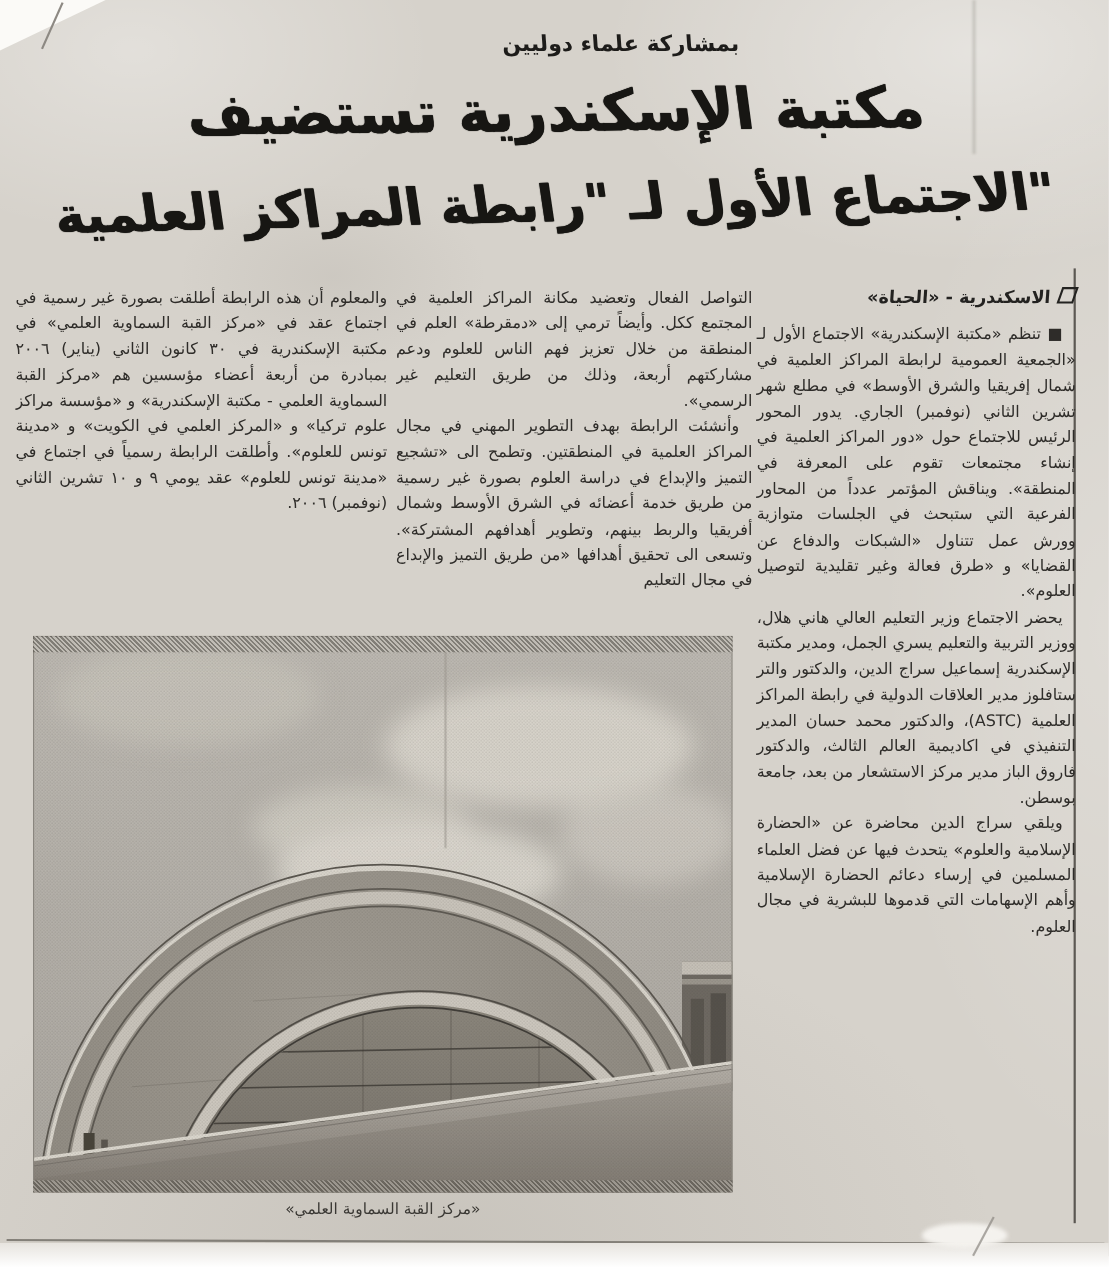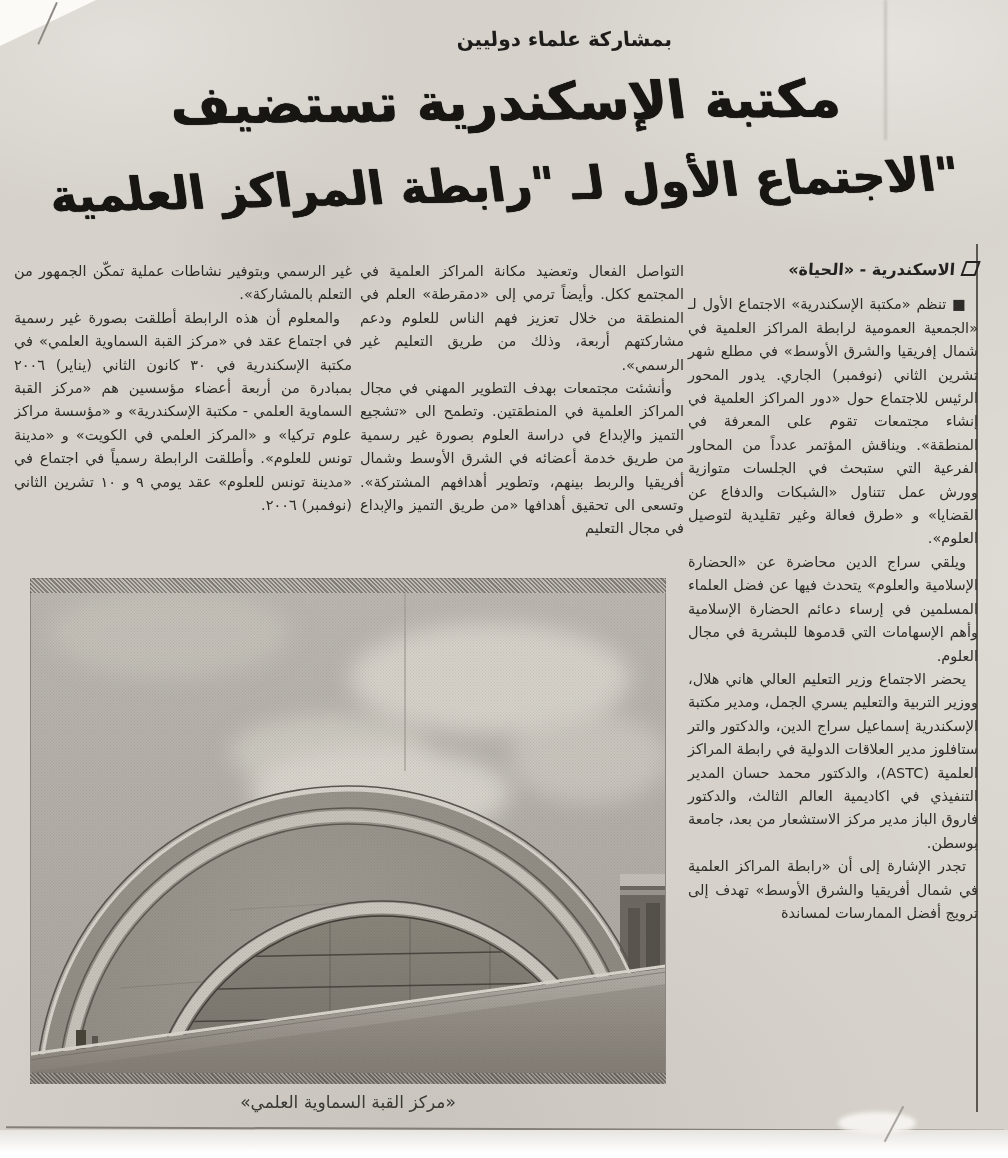--- a/index.html
+++ b/index.html
@@ -59,21 +59,21 @@
     opacity:.85;}
 
   
   figure.photo{position:absolute;left:30px;top:578px;width:636px;height:506px;margin:0;
     background:#b2aea7;}
   .hatch-top{position:absolute;left:0;top:0;right:0;height:15px;opacity:.55;
     background:repeating-linear-gradient(45deg,#55524b 0 1.5px,#c6c2ba 1.5px 3px);}
   .hatch-bottom{position:absolute;left:0;bottom:0;right:0;height:11px;opacity:.5;
     background:repeating-linear-gradient(45deg,#55524b 0 1.5px,#b7b3ab 1.5px 3px);}
   .caption{position:absolute;left:30px;top:1092px;width:636px;text-align:center;direction:rtl;
-    font-size:17px;color:#3a3834;}
+    font-size:14px;color:#3a3834;}
 </style>
 </head>
 <body>
 
 <div id="stage">
   <div class="paper"></div>
   <div class="torn-corner"></div>
   <div class="tear-line"></div>
   <div class="crease"></div>
 
@@ -81,32 +81,30 @@
   <h1 class="headline1"><span class="hskew">مكتبة الإسكندرية تستضيف</span></h1>
   <h1 class="headline2"><span class="hskew">الاجتماع الأول لـ "رابطة المراكز العلمية"</span></h1>
 
   <div class="vrule"></div>
 
   <div class="col col-right">
     <div class="dateline">
       <span class="sq"></span><span>الاسكندرية - «الحياة»</span>
     </div>
     <p>■ تنظم «مكتبة الإسكندرية» الاجتماع الأول لـ «الجمعية العمومية لرابطة المراكز العلمية في شمال إفريقيا والشرق الأوسط» في مطلع شهر تشرين الثاني (نوفمبر) الجاري. يدور المحور الرئيس للاجتماع حول «دور المراكز العلمية في إنشاء مجتمعات تقوم على المعرفة في المنطقة». ويناقش المؤتمر عدداً من المحاور الفرعية التي ستبحث في الجلسات متوازية وورش عمل تتناول «الشبكات والدفاع عن القضايا» و «طرق فعالة وغير تقليدية لتوصيل العلوم».</p>
+    <p>يحضر الاجتماع وزير التعليم العالي هاني هلال، ووزير التربية والتعليم يسري الجمل، ومدير مكتبة الإسكندرية إسماعيل سراج الدين، والدكتور والتر ستافلوز مدير العلاقات الدولية في رابطة المراكز العلمية (ASTC)، والدكتور محمد حسان المدير التنفيذي في اكاديمية العالم الثالث، والدكتور فاروق الباز مدير مركز الاستشعار من بعد، جامعة بوسطن.</p>
     <p>ويلقي سراج الدين محاضرة عن «الحضارة الإسلامية والعلوم» يتحدث فيها عن فضل العلماء المسلمين في إرساء دعائم الحضارة الإسلامية وأهم الإسهامات التي قدموها للبشرية في مجال العلوم.</p>
-    <p>يحضر الاجتماع وزير التعليم العالي هاني هلال، ووزير التربية والتعليم يسري الجمل، ومدير مكتبة الإسكندرية إسماعيل سراج الدين، والدكتور والتر ستافلوز مدير العلاقات الدولية في رابطة المراكز العلمية (ASTC)، والدكتور محمد حسان المدير التنفيذي في اكاديمية العالم الثالث، والدكتور فاروق الباز مدير مركز الاستشعار من بعد، جامعة بوسطن.</p>
-    <p>تجدر الإشارة إلى أن «رابطة المراكز العلمية في شمال أفريقيا والشرق الأوسط» تهدف إلى ترويج أفضل الممارسات لمساندة</p>
   </div>
 
   <div class="col col-middle">
     <p>التواصل الفعال وتعضيد مكانة المراكز العلمية في المجتمع ككل. وأيضاً ترمي إلى «دمقرطة» العلم في المنطقة من خلال تعزيز فهم الناس للعلوم ودعم مشاركتهم أربعة، وذلك من طريق التعليم غير الرسمي».</p>
-    <p>وأنشئت مجتمعات بهدف التطوير المهني في مجال المراكز العلمية في المنطقتين. وتطمح الى «تشجيع التميز والإبداع في دراسة العلوم بصورة غير رسمية من طريق خدمة أعضائه في الشرق الأوسط وشمال أفريقيا والربط بينهم، وتطوير أهدافهم المشتركة». وتسعى الى تحقيق أهدافها «من طريق التميز والإبداع في مجال التعليم</p>
+    <p>وأنشئت الرابطة بهدف التطوير المهني في مجال المراكز العلمية في المنطقتين. وتطمح الى «تشجيع التميز والإبداع في دراسة العلوم بصورة غير رسمية من طريق خدمة أعضائه في الشرق الأوسط وشمال أفريقيا والربط بينهم، وتطوير أهدافهم المشتركة». وتسعى الى تحقيق أهدافها «من طريق التميز والإبداع في مجال التعليم</p>
   </div>
 
   <div class="col col-left">
-    <p>غير الرسمي وبتوفير نشاطات عملية تمكّن الجمهور من التعلم بالمشاركة».</p>
     <p>والمعلوم أن هذه الرابطة أطلقت بصورة غير رسمية في اجتماع عقد في «مركز القبة السماوية العلمي» في مكتبة الإسكندرية في ٣٠ كانون الثاني (يناير) ٢٠٠٦ بمبادرة من أربعة أعضاء مؤسسين هم «مركز القبة السماوية العلمي - مكتبة الإسكندرية» و «مؤسسة مراكز علوم تركيا» و «المركز العلمي في الكويت» و «مدينة تونس للعلوم». وأطلقت الرابطة رسمياً في اجتماع في «مدينة تونس للعلوم» عقد يومي ٩ و ١٠ تشرين الثاني (نوفمبر) ٢٠٠٦.</p>
   </div>
 
   <figure class="photo">
     <svg width="636" height="506" viewBox="0 0 636 506">
       <defs>
         <linearGradient id="skyg" x1="0" y1="0" x2="0" y2="1">
           <stop offset="0" stop-color="#bdb9b2"></stop>
             <stop offset="1" stop-color="#aba7a0"></stop>
         </linearGradient>

